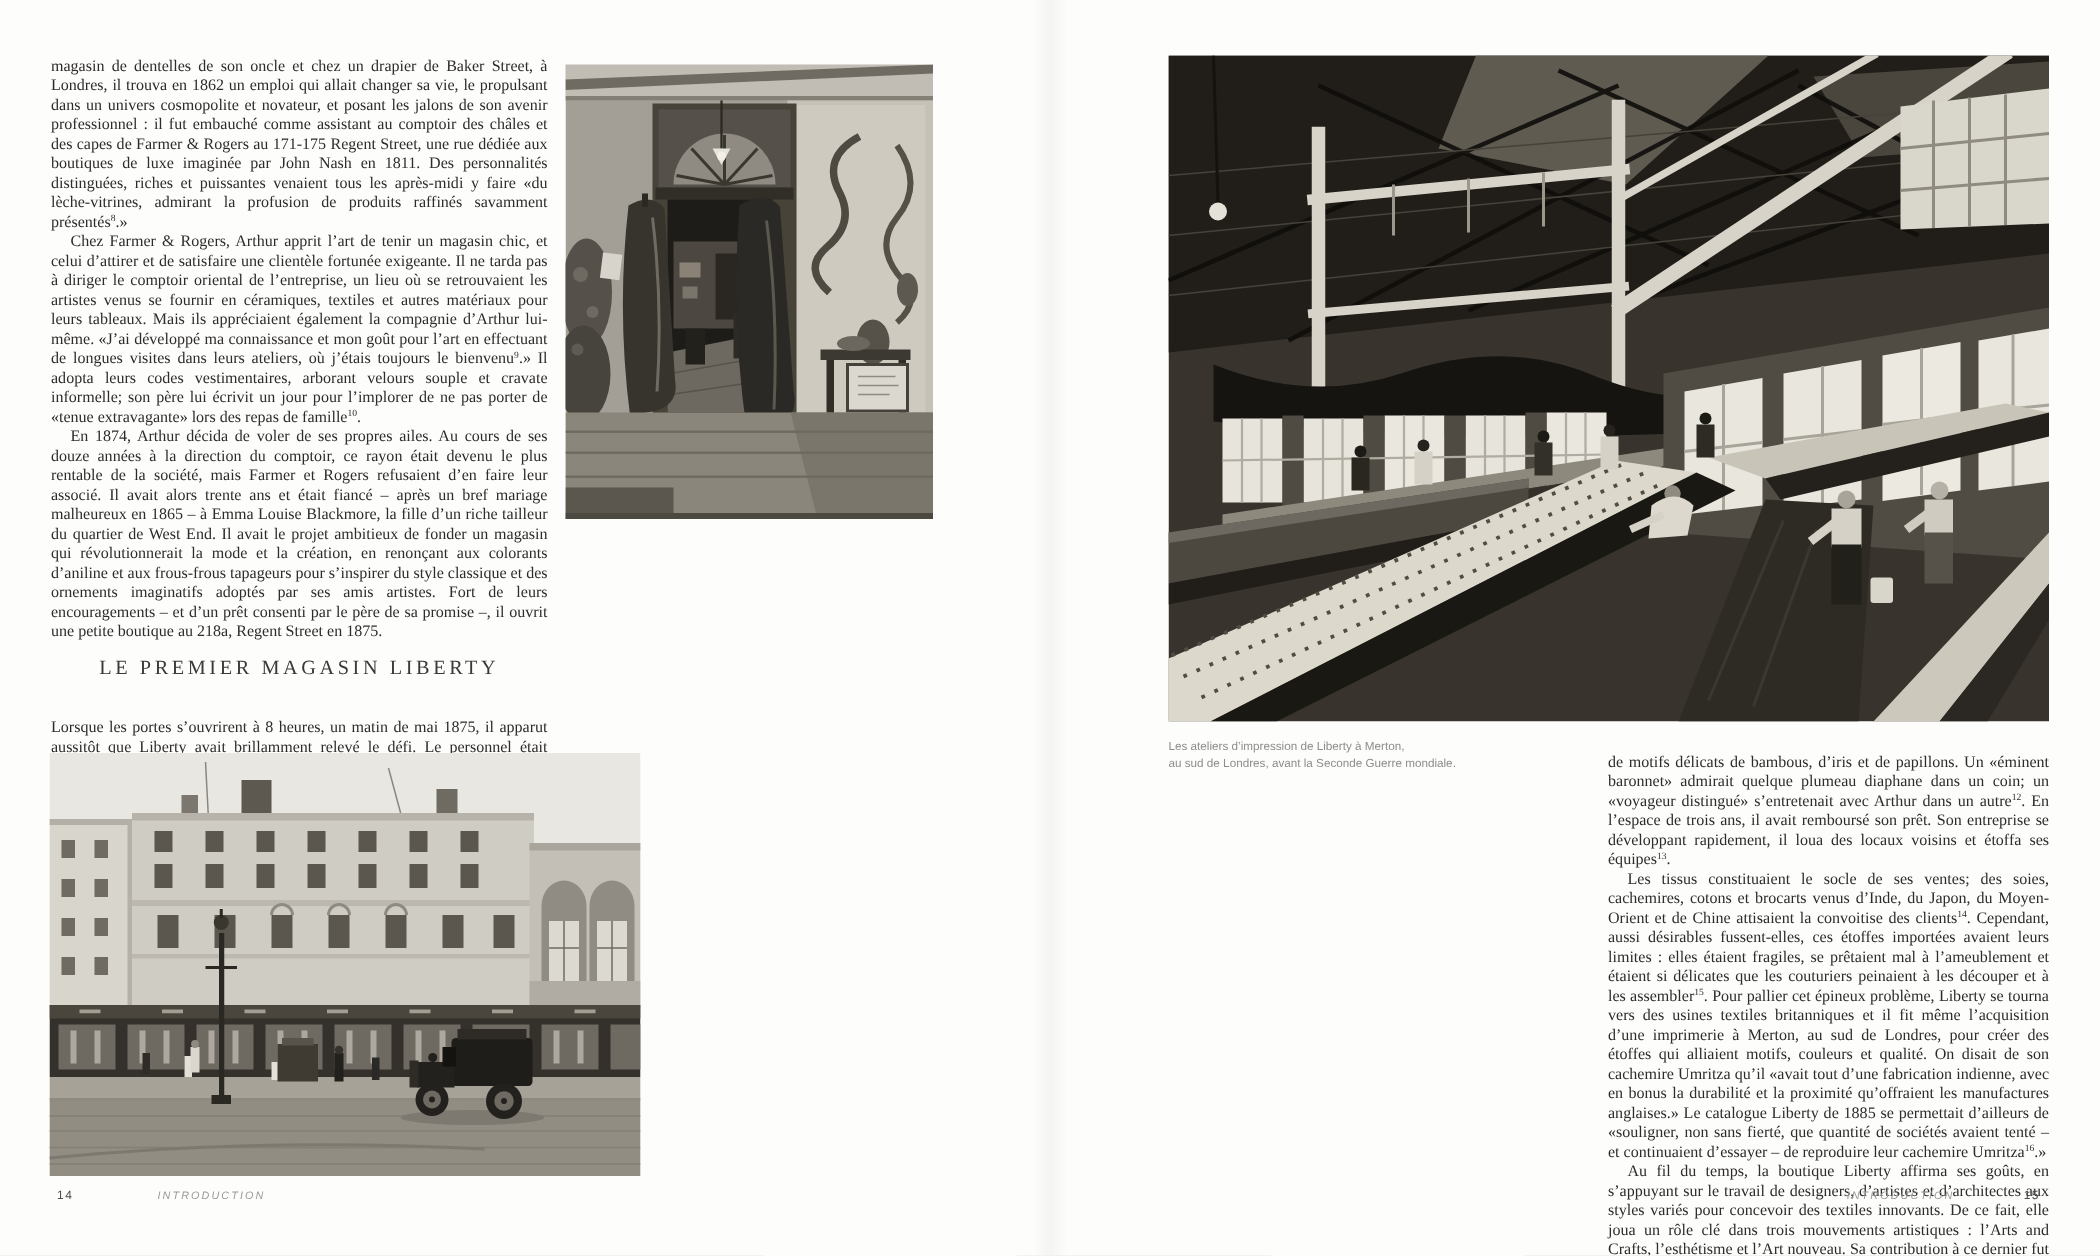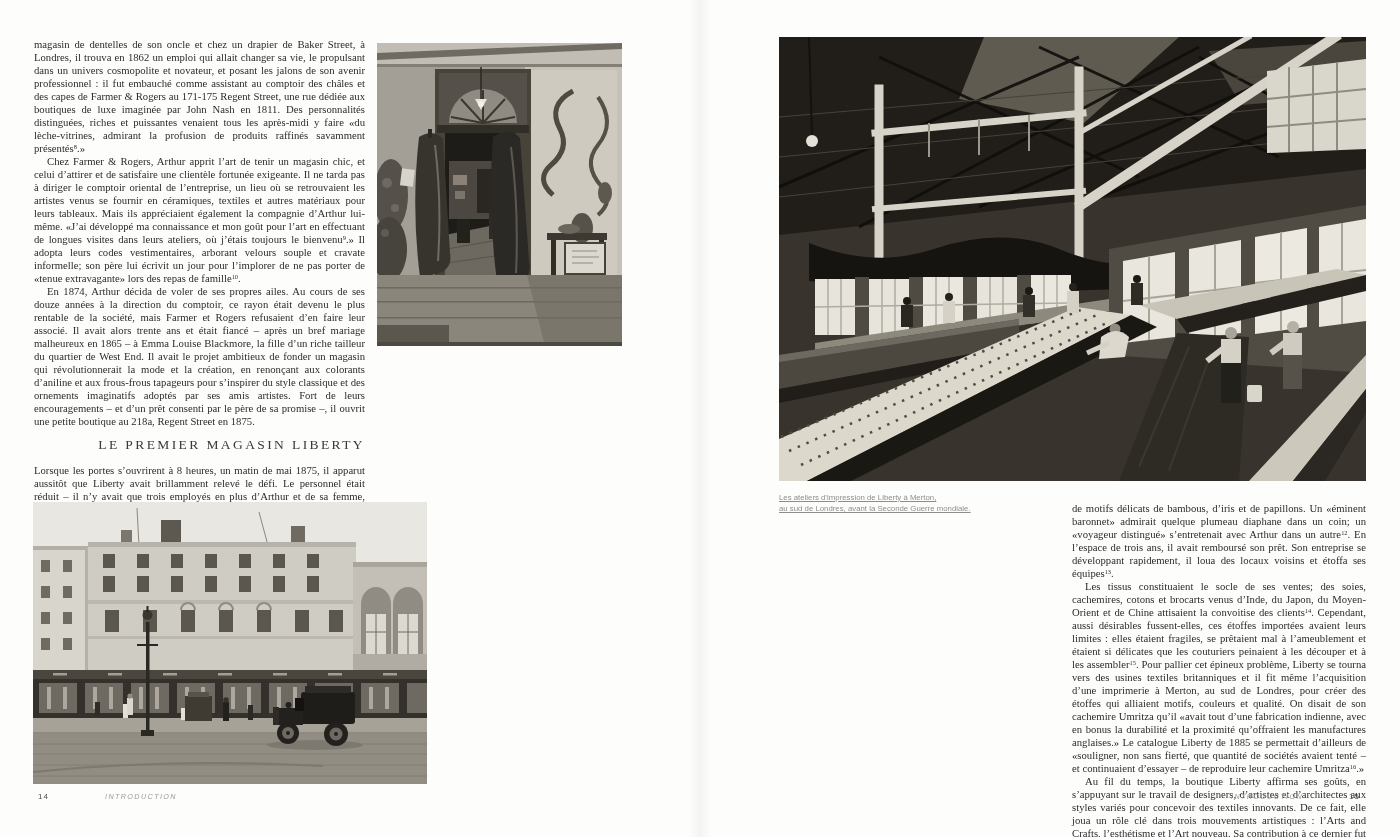--- a/index.html
+++ b/index.html
@@ -7,32 +7,32 @@
           font-family:"Liberation Serif",serif;}
   .gutter{position:absolute;left:688px;top:0;width:24px;height:837px;
           background:linear-gradient(to right,rgba(0,0,0,0),rgba(0,0,0,0.035),rgba(0,0,0,0));}
   .textcol{position:absolute;}
   .textcol-left{left:34px;top:38px;width:331px;}
   .textcol-right{left:1072px;top:502px;width:294px;}
   p.body{margin:0;font-size:10.7px;line-height:13px;text-align:justify;color:#2e2c29;
          hyphens:auto;-webkit-hyphens:auto;}
   p.indent{text-indent:13px;}
   sup{font-size:6.4px;line-height:0;vertical-align:3.5px;}
-  h2.heading{margin:9px 0 11px;font-weight:normal;font-size:13.5px;letter-spacing:2.4px;
-             text-align:right;color:#3b3936;white-space:nowrap;}
+  h2.heading{margin:9px 0 26px;font-weight:normal;font-size:13.5px;letter-spacing:2.4px;
+             text-align:center;color:#3b3936;white-space:nowrap;}
   .photo{position:absolute;display:block;}
   .photo1{left:377px;top:43px;width:245px;height:303px;}
   .photo2{left:33px;top:502px;width:394px;height:282px;}
   .photo3{left:779px;top:37px;width:587px;height:444px;}
   .captions-left{position:absolute;left:433px;top:740px;width:245px;}
   .cap + .cap{margin-top:11px;}
   .cap-label{font-family:"Liberation Sans",sans-serif;font-size:7px;letter-spacing:1.2px;color:#a3a3a1;}
   .cap-text{font-family:"Liberation Sans",sans-serif;font-size:7.8px;line-height:10.5px;color:#8d8d8b;margin-top:2px;}
   .caption-right{position:absolute;left:779px;top:493px;width:300px;}
-  .caption-right .cap-text{margin-top:0;text-decoration:underline;}
+  .caption-right .cap-text{margin-top:0;}
   .footer-num,.footer-sec{position:absolute;top:792px;font-family:"Liberation Sans",sans-serif;}
   .footer-num{font-size:8px;color:#4e4c49;letter-spacing:1px;}
   .footer-sec{font-size:7.2px;color:#9b9b99;letter-spacing:1.4px;font-style:italic;}
   .footer-num-left{left:38px;}
   .footer-sec-left{left:105px;}
   .footer-sec-right{right:97px;}
   .footer-num-right{right:40px;}
 </style>
 </head>
 <body>

